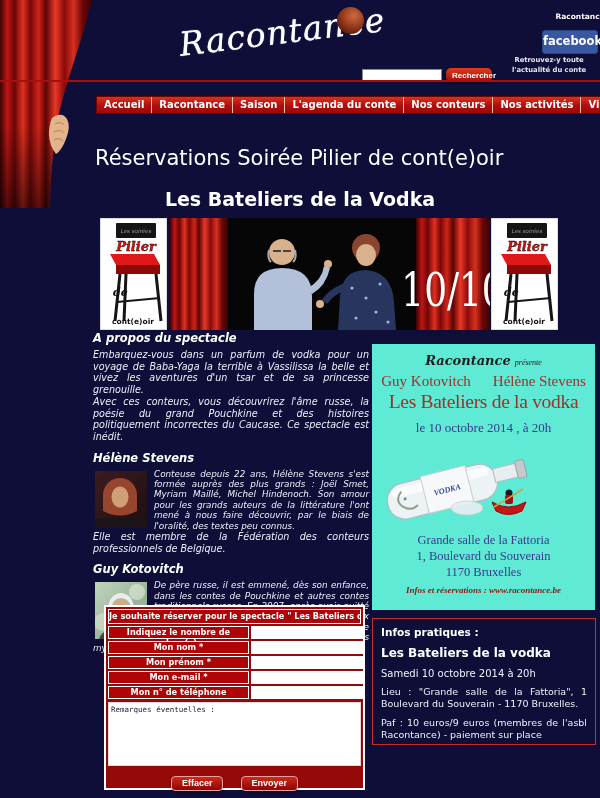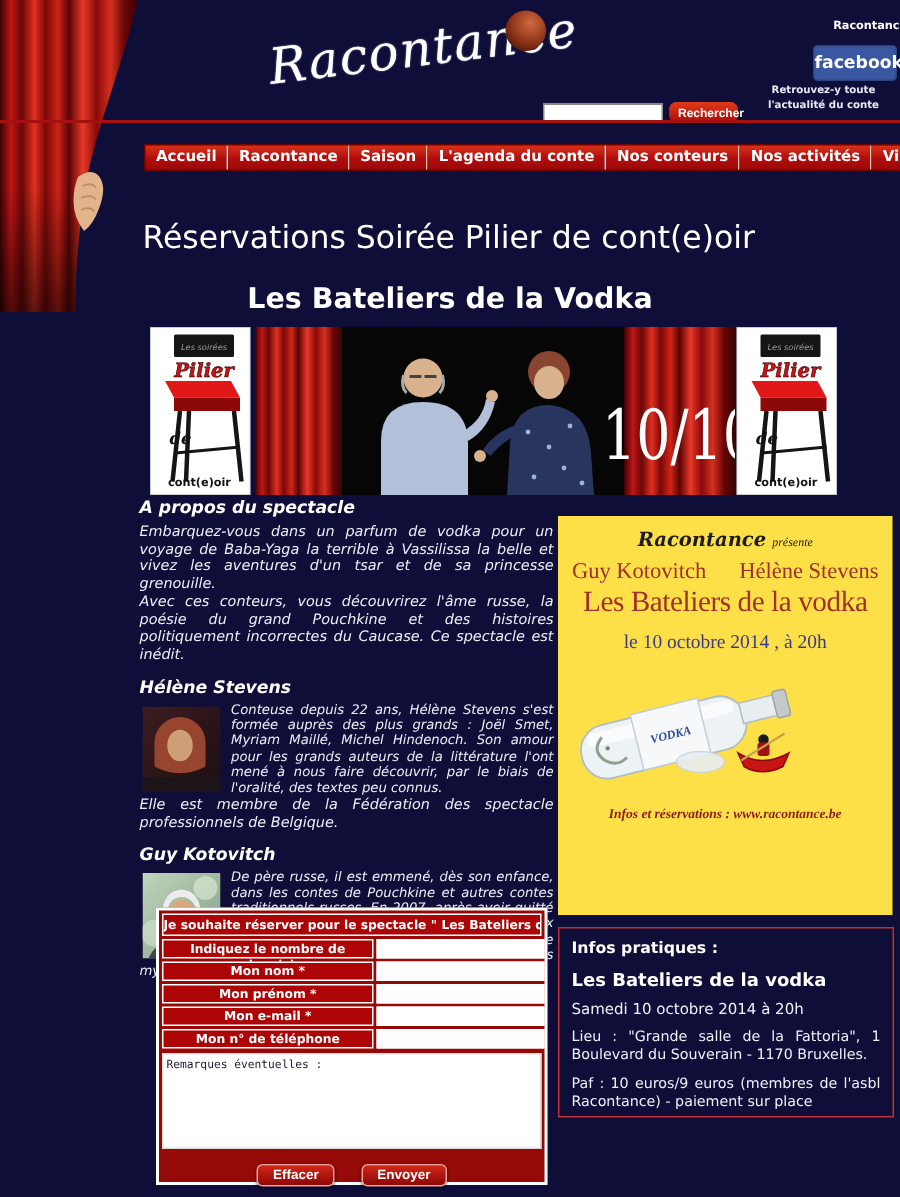--- a/index.html
+++ b/index.html
@@ -66,21 +66,21 @@
   .finput{position:absolute;left:143px;top:0;width:112px;height:13px;box-sizing:border-box;
           border:1px solid #fff;background:#fff;font-size:9px;}
   .ftext{display:block;margin:3px 2px 0;width:253px;height:64px;resize:none;box-sizing:border-box;
          font-family:"DejaVu Sans Mono",monospace;font-size:7.5px;color:#20203a;border:1px solid #ddd;}
   .fbtns{text-align:center;margin-top:5px;}
   .fbtn{background:linear-gradient(#d02818,#8d0606);color:#fff;font-weight:bold;font-size:9px;
         border:1px solid #e8a0a0;border-radius:4px;padding:1px 10px 2px;margin:0 6px;
         box-shadow:0 1px 2px rgba(0,0,0,.5);cursor:pointer;}
 
   
-  .poster{position:absolute;left:372px;top:344px;width:223px;height:266px;background:#fde047;
+  .poster{position:absolute;left:372px;top:344px;width:223px;height:266px;background:#5eead4;
           text-align:center;font-family:"Liberation Serif",serif;overflow:hidden;}
   .presente{margin-top:7px;color:#1c1c1c;}
   .presente .rac{font-size:13px;font-weight:bold;font-style:italic;font-family:"DejaVu Serif",serif;}
   .presente .pres{font-size:8px;font-style:italic;}
   .names{margin-top:4px;color:#a03028;font-size:15px;display:flex;justify-content:center;gap:22px;}
   .ptitle{margin-top:1px;color:#a03028;font-size:19.5px;letter-spacing:-0.3px;}
   .pdate{margin-top:7px;font-size:13px;color:#393990;}
   .bottle-wrap{margin-top:0;height:96px;position:relative;}
   .venue{font-size:12.5px;line-height:1.28;color:#393990;}
   .pfooter{margin-top:5px;font-size:9px;font-weight:bold;font-style:italic;color:#8d1a14;}
@@ -223,21 +223,21 @@
         </linearGradient>
           </defs>
         <rect width="52" height="57" fill="url(#hb)"></rect>
         <circle cx="25" cy="24" r="17" fill="#97452e"></circle>
         <path d="M8,24 h34 v16 q-17,9 -34,0 z" fill="#97452e"></path>
         <ellipse cx="25" cy="26" rx="8.5" ry="10.5" fill="#cfa078"></ellipse>
         <rect x="0" y="47" width="52" height="10" fill="#1c1418"></rect>
       </svg>
       <p>Conteuse depuis 22 ans, Hélène Stevens s'est formée auprès des plus grands : Joël Smet, Myriam Maillé, Michel Hindenoch. Son amour pour les grands auteurs de la littérature l'ont mené à nous faire découvrir, par le biais de l'oralité, des textes peu connus.</p>
     </div>
-    <p class="extra">Elle est membre de la Fédération des spectacle professionnels de Belgique.</p>
+    <p class="extra">Elle est membre de la Fédération des conteurs professionnels de Belgique.</p>
 
     <h3>Guy Kotovitch</h3>
     <div class="bio">
       <svg class="bio-photo" width="52" height="57" viewBox="0 0 52 57">
         <defs>
             <linearGradient id="gb" x1="0" y1="0" x2="1" y2="1">
           <stop offset="0" stop-color="#c2d4bc"></stop>
               <stop offset="1" stop-color="#7e9e86"></stop>
         </linearGradient>
           </defs>
@@ -306,20 +306,25 @@
         </g>
         <ellipse cx="95" cy="72" rx="16" ry="7" fill="#e8eef2" stroke="#ccd4da" opacity=".9"></ellipse>
         <g transform="translate(120,56)">
           <path d="M0,10 Q16,20 34,10 L30,19 Q16,26 4,19 Z" fill="#c81414" stroke="#8d0808"></path>
           <circle cx="17" cy="1" r="3.5" fill="#1a1a1a"></circle>
           <rect x="13" y="3" width="8" height="9" rx="2" fill="#a01010"></rect>
           <line x1="2" y1="15" x2="31" y2="-3" stroke="#caa04a" stroke-width="1.5"></line>
         </g>
       </svg>
     </div>
+    <div class="venue">
+      <div>Grande salle de la Fattoria</div>
+      <div>1, Boulevard du Souverain</div>
+      <div>1170 Bruxelles</div>
+    </div>
     <div class="pfooter">Infos et réservations : www.racontance.be</div>
   </div>
 
   <div class="infos">
     <p class="ih">Infos pratiques :</p>
     <p class="it">Les Bateliers de la vodka</p>
     <p class="id">Samedi 10 octobre 2014 à 20h</p>
     <p class="il">Lieu : "Grande salle de la Fattoria", 1 Boulevard du Souverain - 1170 Bruxelles.</p>
     <p class="il">Paf : 10 euros/9 euros (membres de l'asbl Racontance) - paiement sur place</p>
   </div>

